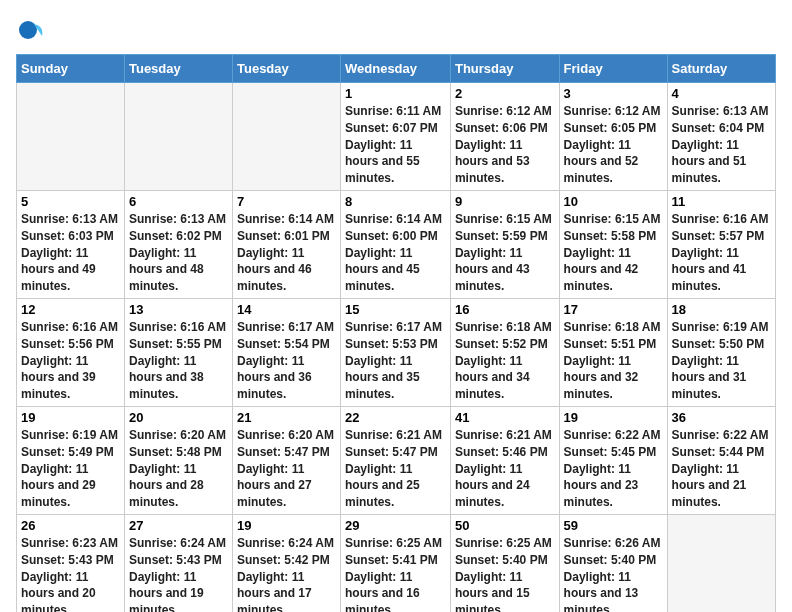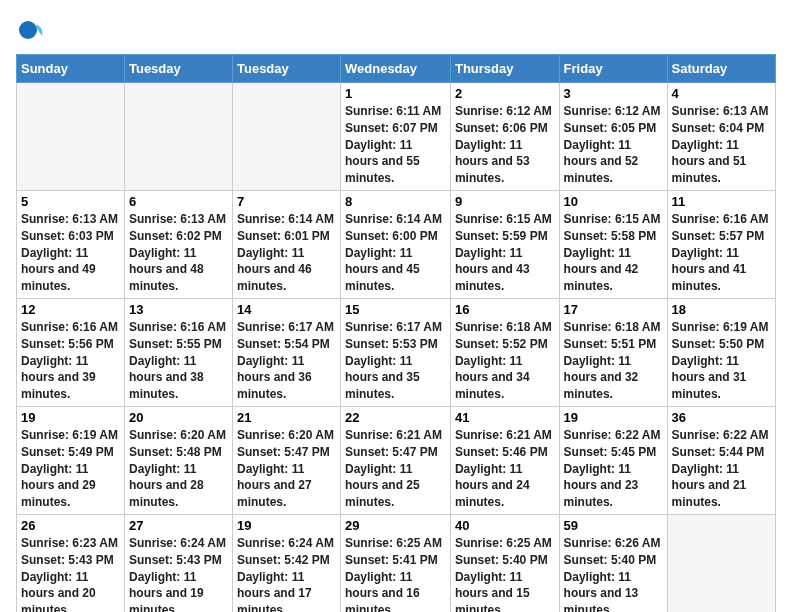--- a/index.html
+++ b/index.html
@@ -245,21 +245,21 @@
         </td>
         <td>
           <div class="day-num">19</div>
           <div class="day-info">Sunrise: 6:24 AM<br>Sunset: 5:42 PM<br><strong>Daylight:</strong> 11 hours and 17 minutes.</div>
         </td>
         <td>
           <div class="day-num">29</div>
           <div class="day-info">Sunrise: 6:25 AM<br>Sunset: 5:41 PM<br><strong>Daylight:</strong> 11 hours and 16 minutes.</div>
         </td>
         <td>
-          <div class="day-num">40</div>
+          <div class="day-num">50</div>
           <div class="day-info">Sunrise: 6:25 AM<br>Sunset: 5:40 PM<br><strong>Daylight:</strong> 11 hours and 15 minutes.</div>
         </td>
         <td>
           <div class="day-num">59</div>
           <div class="day-info">Sunrise: 6:26 AM<br>Sunset: 5:40 PM<br><strong>Daylight:</strong> 11 hours and 13 minutes.</div>
         </td>
         <td class="empty"></td>
       </tr>
     </tbody>
 </table>

